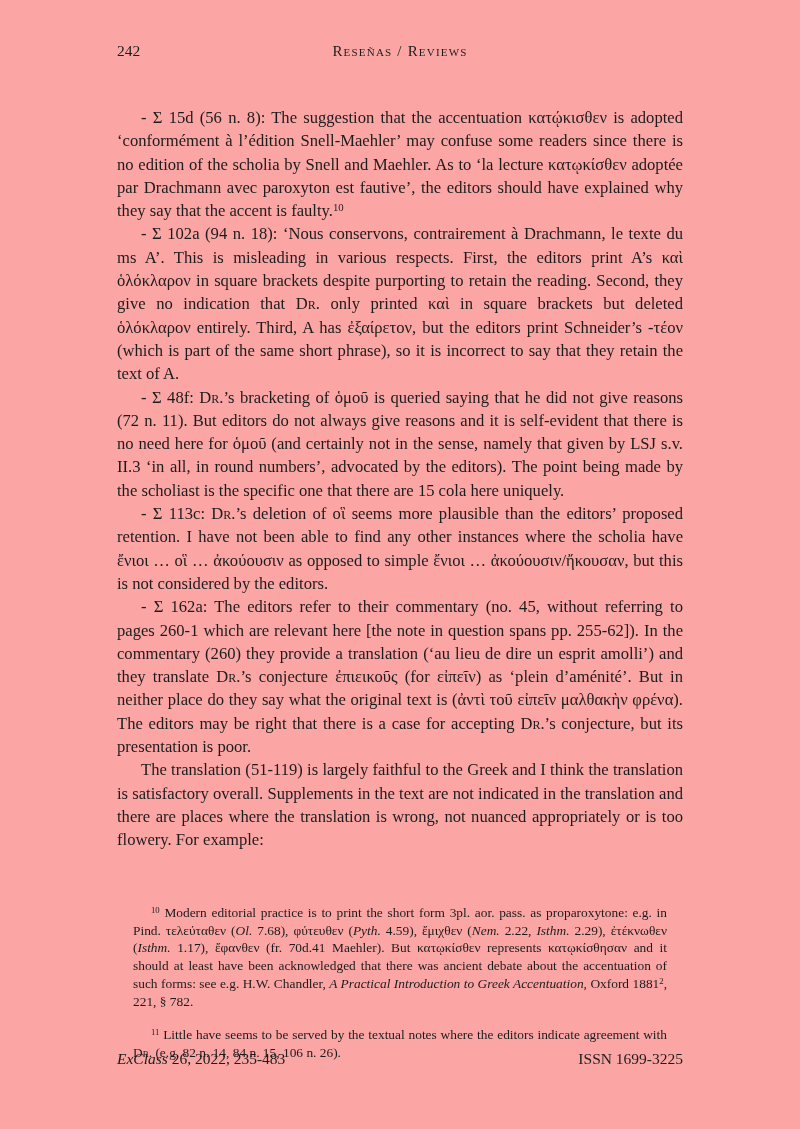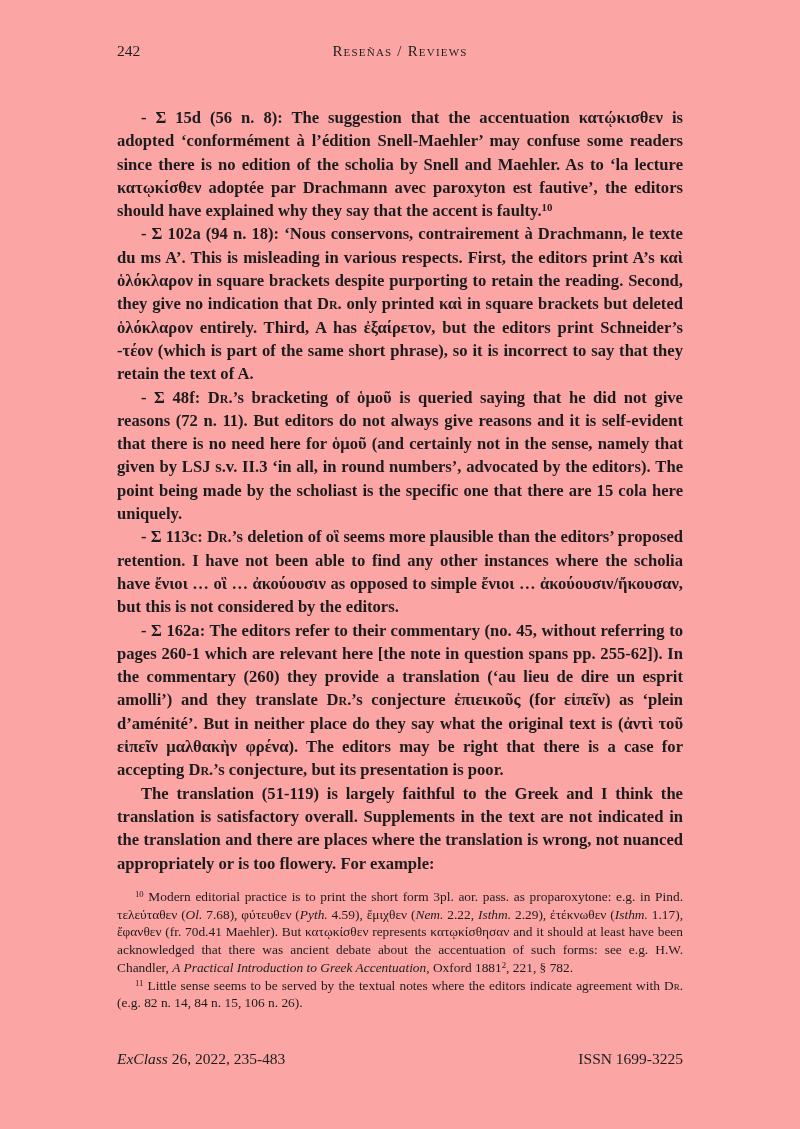--- a/index.html
+++ b/index.html
@@ -38,33 +38,32 @@
     left: 117px;
     top: 106px;
     width: 566px;
     font-size: 16.6px;
     line-height: 23.3px;
     text-align: justify;
   }
   .body-text p {
     margin: 0;
     text-indent: 24px;
-    font-weight: bold;
   }
   .footnotes {
     position: absolute;
     left: 117px;
     top: 888px;
     width: 566px;
     font-size: 13.4px;
     line-height: 17.7px;
     text-align: justify;
   }
   .footnotes p {
-    margin: 0;
+    margin: 16px;
     text-indent: 18px;
   }
   .footer {
     position: absolute;
     left: 117px;
     top: 1050px;
     width: 566px;
     display: flex;
     justify-content: space-between;
     font-size: 15.5px;
@@ -93,21 +92,21 @@
     <p><span>- Σ 15d (56 n. 8): The suggestion that the accentuation κατῴκισθεν is adopted ‘conformément à l’édition Snell-Maehler’ may confuse some readers since there is no edition of the scholia by Snell and Maehler. As to ‘la lecture κατῳκίσθεν adoptée par Drachmann avec paroxyton est fautive’, the editors should have explained why they say that the accent is faulty.</span><span class="sup">10</span></p>
     <p><span>- Σ 102a (94 n. 18): ‘Nous conservons, contrairement à Drachmann, le texte du ms A’. This is misleading in various respects. First, the editors print A’s καὶ ὁλόκλαρον in square brackets despite purporting to retain the reading. Second, they give no indication that </span><span class="sc">Dr.</span><span> only printed καὶ in square brackets but deleted ὁλόκλαρον entirely. Third, A has ἐξαίρετον, but the editors print Schneider’s -τέον (which is part of the same short phrase), so it is incorrect to say that they retain the text of A.</span></p>
     <p><span>- Σ 48f: </span><span class="sc">Dr.</span><span>’s bracketing of ὁμοῦ is queried saying that he did not give reasons (72 n. 11). But editors do not always give reasons and it is self-evident that there is no need here for ὁμοῦ (and certainly not in the sense, namely that given by LSJ s.v. II.3 ‘in all, in round numbers’, advocated by the editors). The point being made by the scholiast is the specific one that there are 15 cola here uniquely.</span></p>
     <p><span>- Σ 113c: </span><span class="sc">Dr.</span><span>’s deletion of οἳ seems more plausible than the editors’ proposed retention. I have not been able to find any other instances where the scholia have ἔνιοι … οἳ … ἀκούουσιν as opposed to simple ἔνιοι … ἀκούουσιν/ἤκουσαν, but this is not considered by the editors.</span></p>
     <p><span>- Σ 162a: The editors refer to their commentary (no. 45, without referring to pages 260-1 which are relevant here [the note in question spans pp. 255-62]). In the commentary (260) they provide a translation (‘au lieu de dire un esprit amolli’) and they translate </span><span class="sc">Dr.</span><span>’s conjecture ἐπιεικοῦς (for εἰπεῖν) as ‘plein d’aménité’. But in neither place do they say what the original text is (ἀντὶ τοῦ εἰπεῖν μαλθακὴν φρένα). The editors may be right that there is a case for accepting </span><span class="sc">Dr.</span><span>’s conjecture, but its presentation is poor.</span></p>
     <p><span>The translation (51-119) is largely faithful to the Greek and I think the translation is satisfactory overall. Supplements in the text are not indicated in the translation and there are places where the translation is wrong, not nuanced appropriately or is too flowery. For example:</span></p>
   </div>
 
   <div class="footnotes">
     <p><span class="sup">10</span><span> Modern editorial practice is to print the short form 3pl. aor. pass. as proparoxytone: e.g. in Pind. τελεύταθεν (</span><span class="i">Ol.</span><span> 7.68), φύτευθεν (</span><span class="i">Pyth.</span><span> 4.59), ἔμιχθεν (</span><span class="i">Nem.</span><span> 2.22, </span><span class="i">Isthm.</span><span> 2.29), ἐτέκνωθεν (</span><span class="i">Isthm.</span><span> 1.17), ἔφανθεν (fr. 70d.41 Maehler). But κατῳκίσθεν represents κατῳκίσθησαν and it should at least have been acknowledged that there was ancient debate about the accentuation of such forms: see e.g. H.W. Chandler, </span><span class="i">A Practical Introduction to Greek Accentuation</span><span>, Oxford 1881</span><span class="sup">2</span><span>, 221, § 782.</span></p>
-    <p><span class="sup">11</span><span> Little sense seems to be served by the textual notes where the editors indicate agreement with </span><span class="sc">Dr.</span><span> (e.g. 82 n. 14, 84 n. 15, 106 n. 26).</span></p>
+    <p><span class="sup">11</span><span> Little have seems to be served by the textual notes where the editors indicate agreement with </span><span class="sc">Dr.</span><span> (e.g. 82 n. 14, 84 n. 15, 106 n. 26).</span></p>
   </div>
 
   <div class="footer">
     <span><span class="i">ExClass</span><span> 26, 2022, 235-483</span></span>
     <span>ISSN 1699-3225</span>
   </div>
 
 </div>
 
 </body></html>

